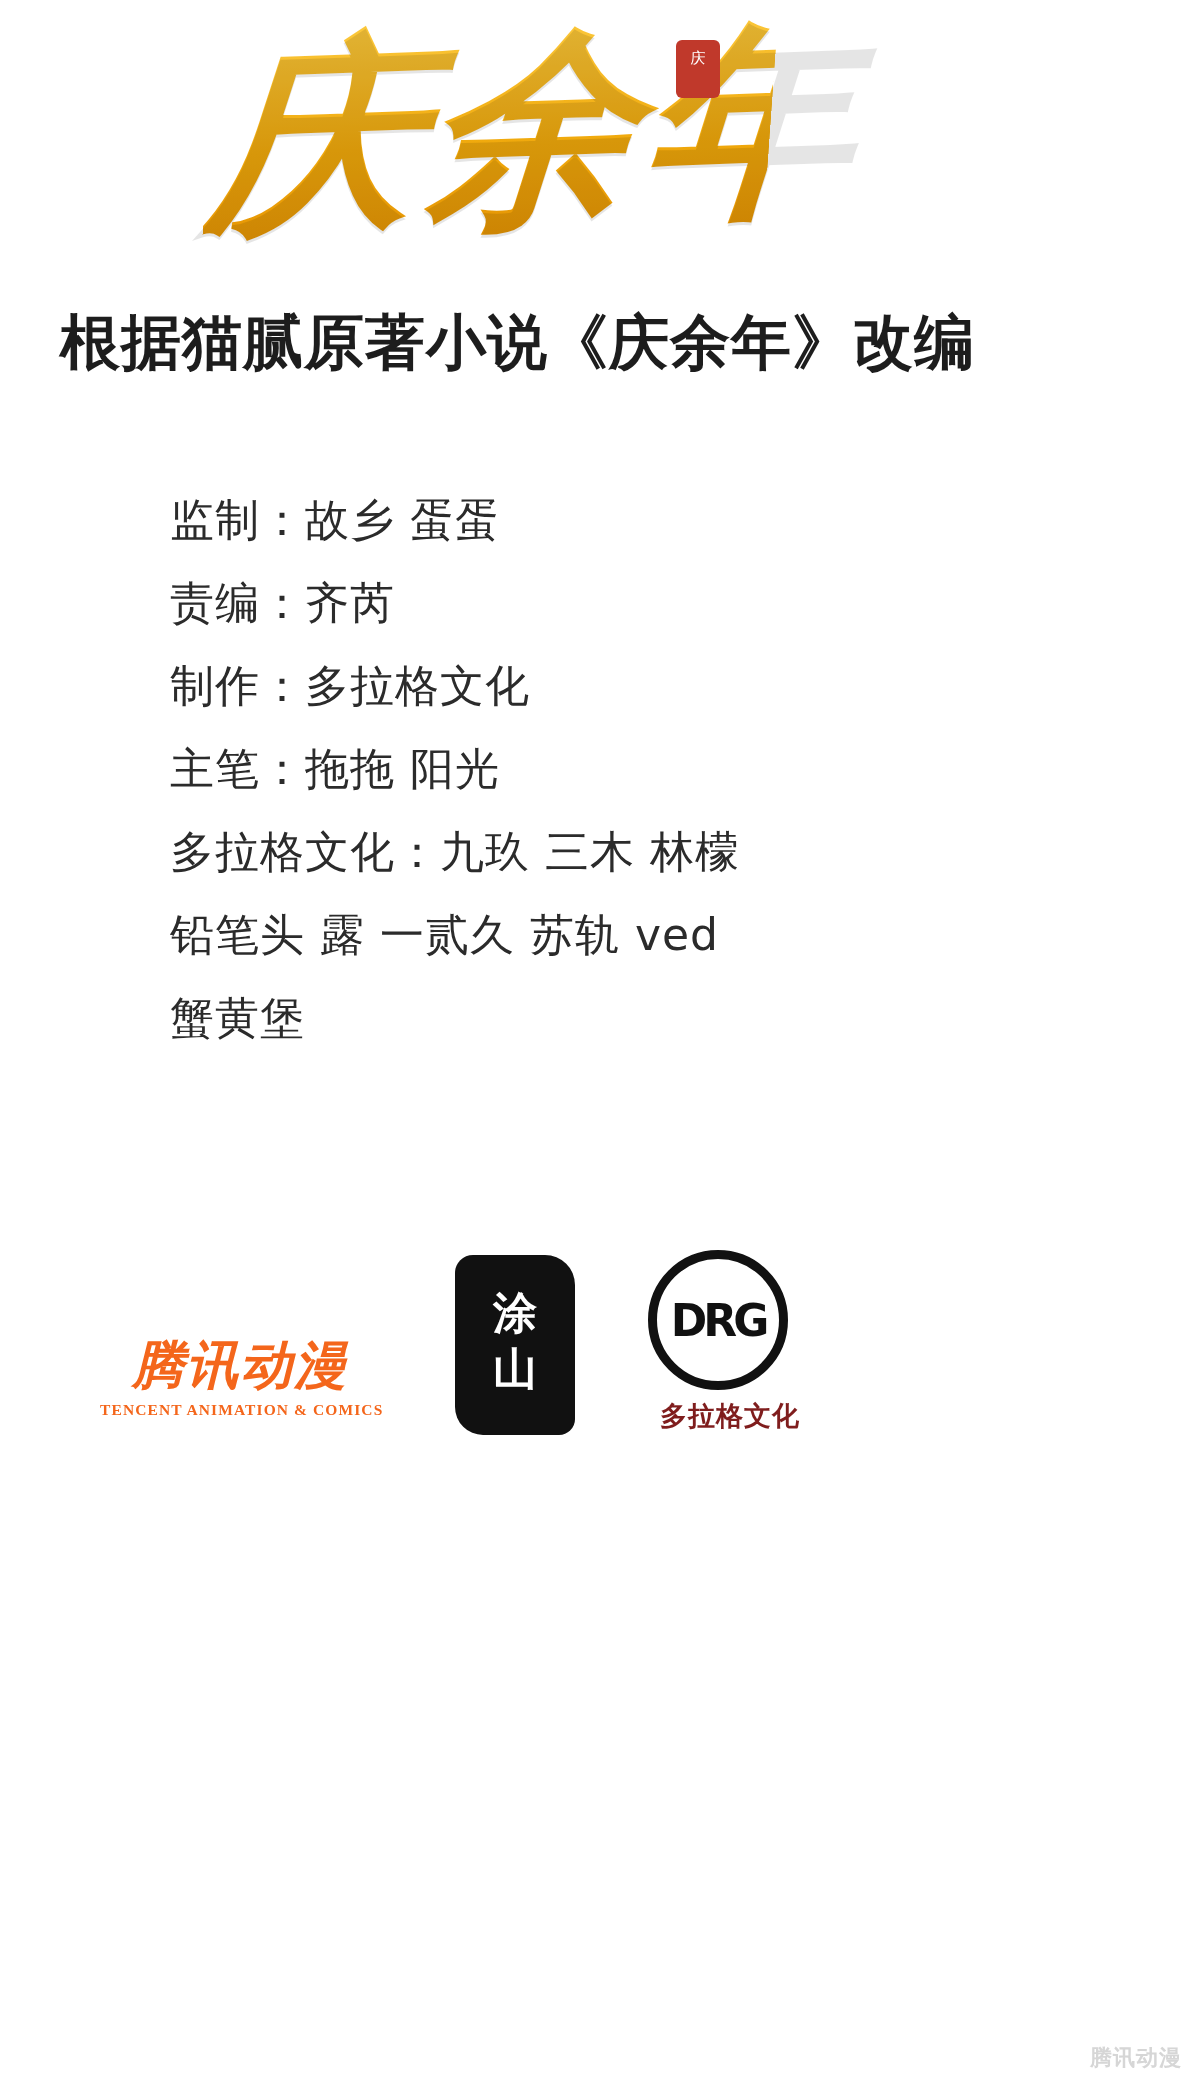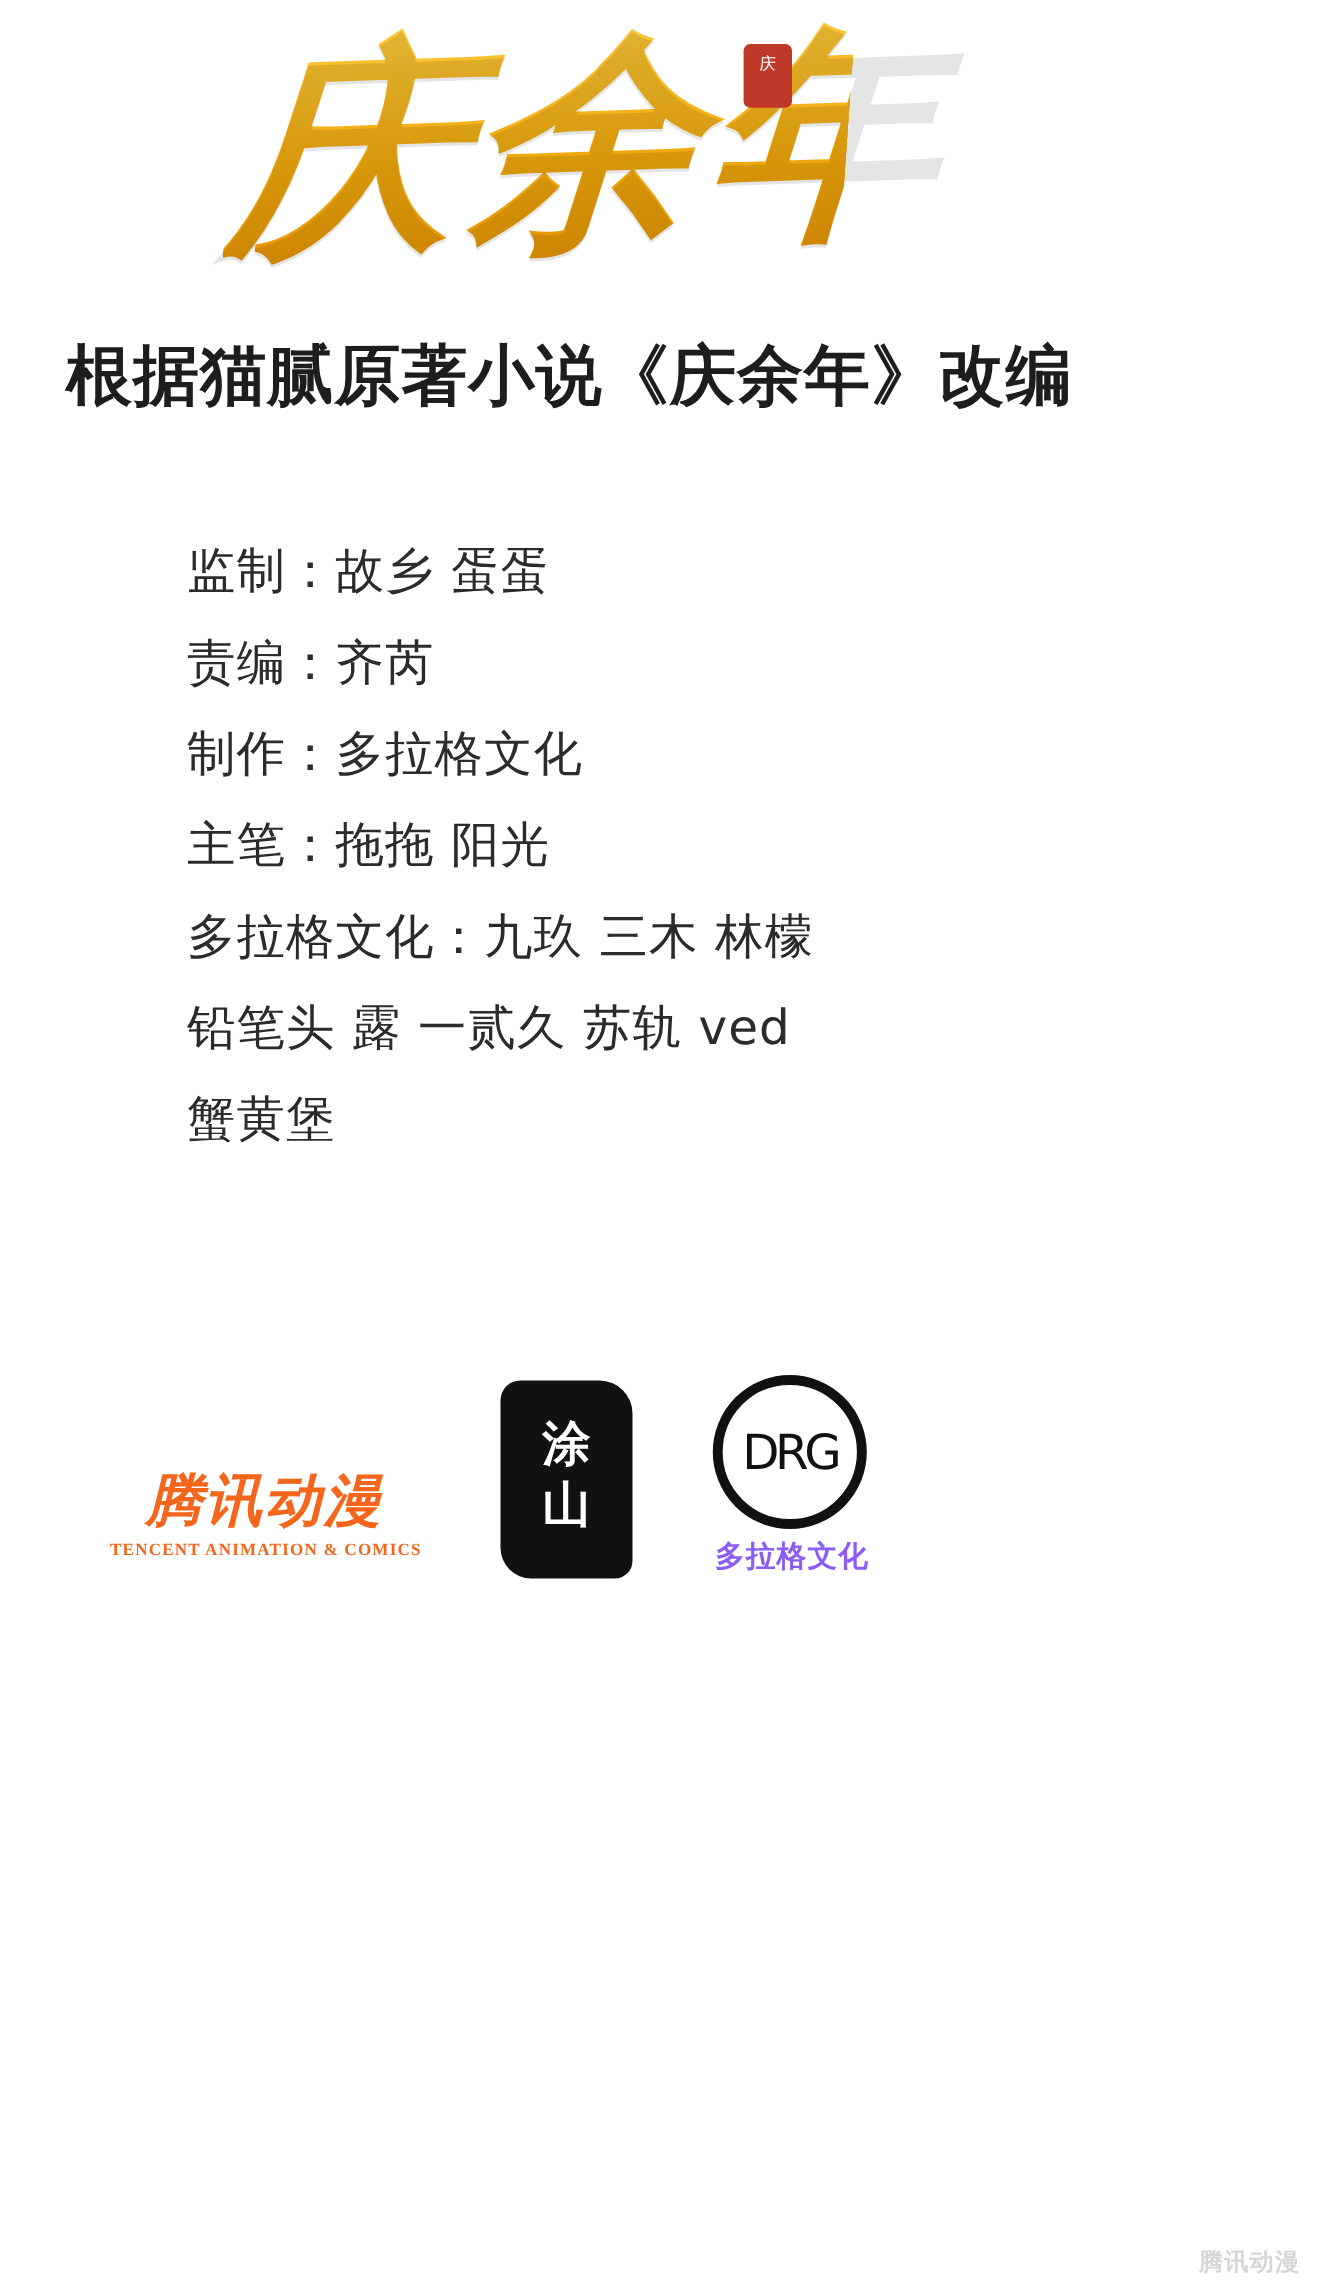--- a/index.html
+++ b/index.html
@@ -173,35 +173,35 @@
   .logo-dolager .mark {
     position: absolute;
     left: 8px;
     top: 0;
     width: 140px;
     height: 140px;
     display: flex;
     align-items: center;
     justify-content: center;
     font-size: 44px;
-    font-weight: 400;
+    font-weight: 700;
     color: #111111;
     font-family: "DejaVu Sans", sans-serif;
     letter-spacing: -4px;
   }
   .logo-dolager .cap {
     position: absolute;
     left: 0;
     top: 150px;
     width: 160px;
-    text-align: center;
+    text-align: right;
     font-size: 27px;
     line-height: 32px;
     font-weight: 700;
-    color: #8b5cf6;
+    color: #7f1d1d;
     font-family: "DejaVu Serif", "Liberation Serif", serif;
     letter-spacing: 1px;
     white-space: nowrap;
   }
 
   
   .watermark {
     position: absolute;
     right: 18px;
     bottom: 14px;

